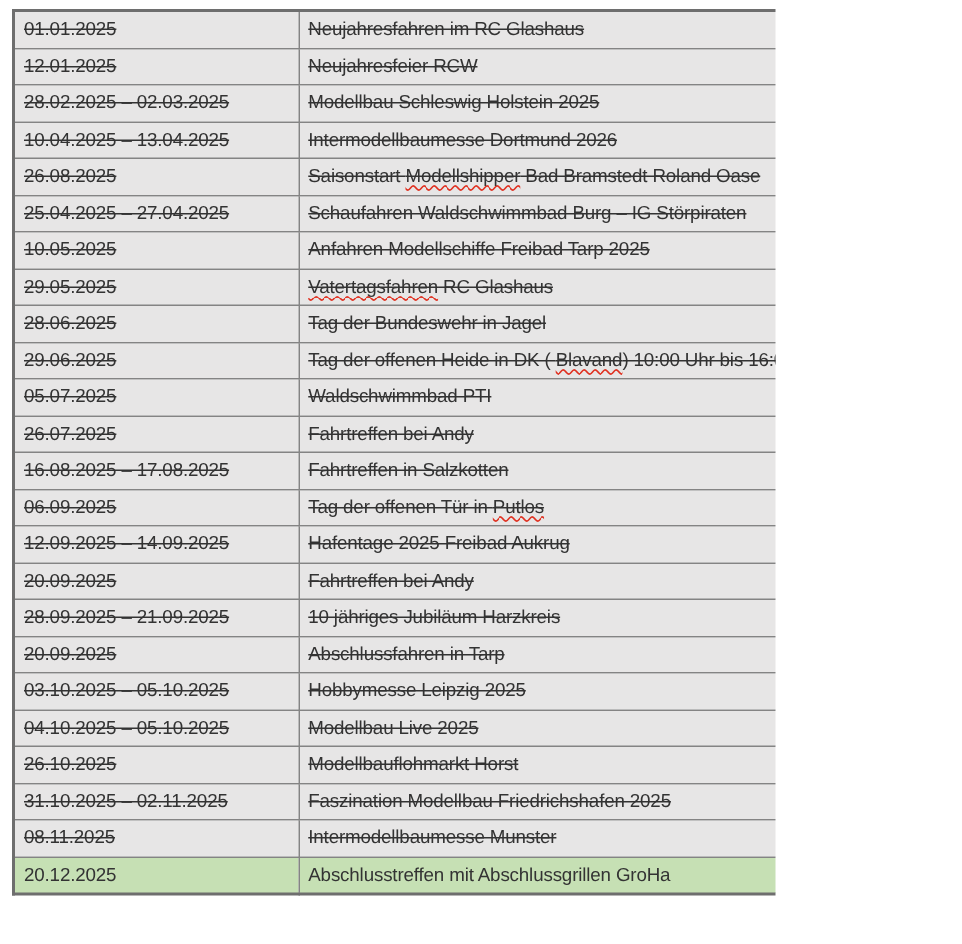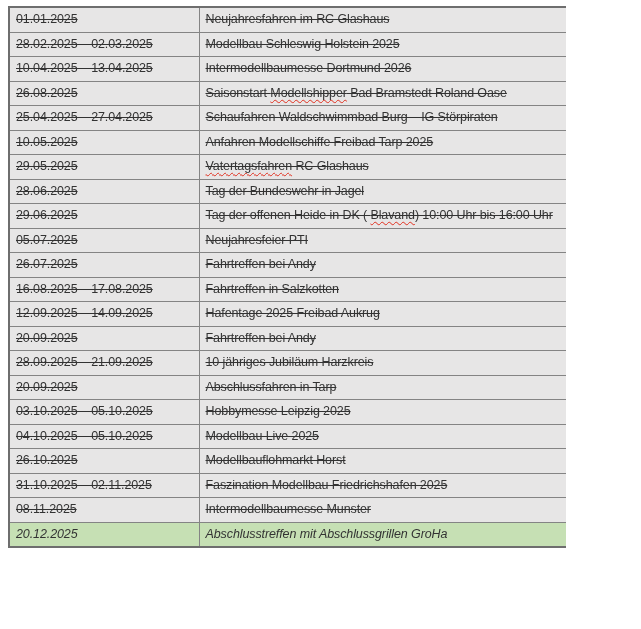--- a/index.html
+++ b/index.html
@@ -12,21 +12,21 @@
     --page-bg: #ffffff;
   }
   * { box-sizing: border-box; }
   html, body { margin: 0; padding: 0; }
   body {
     background: var(--page-bg);
     font-family: "Liberation Sans", sans-serif;
   }
   .page {
     position: relative;
-    width: 566px;
+    width: 517px;
     height: 629px;
     background: var(--page-bg);
     overflow: hidden;
   }
   table.events {
     position: absolute;
     left: 8px;
     top: 6px;
     width: 625px;
     border-collapse: collapse;
@@ -47,21 +47,20 @@
     vertical-align: middle;
     white-space: nowrap;
     overflow: hidden;
   }
   tr.struck td {
     text-decoration-line: line-through;
     text-decoration-thickness: 1px;
   }
   tr.highlight td {
     background: var(--highlight-bg);
-    font-style: italic;
   }
   span.misspelled {
     text-decoration-line: underline;
     text-decoration-style: wavy;
     text-decoration-color: var(--spell);
     text-decoration-thickness: 1px;
     text-underline-offset: 2px;
     text-decoration-skip-ink: none;
   }
 </style>
@@ -71,20 +70,24 @@
 <div class="page">
   <table class="events">
     <colgroup>
       <col class="col-date">
       <col class="col-event">
     </colgroup>
     <tbody>
         <tr class="struck">
           <td>01.01.2025</td>
           <td>Neujahresfahren im RC Glashaus</td>
+        </tr>
+        <tr class="struck">
+          <td>12.01.2025</td>
+          <td>Neujahresfeier RCW</td>
         </tr>
         <tr class="struck">
           <td>28.02.2025 – 02.03.2025</td>
           <td>Modellbau Schleswig Holstein 2025</td>
         </tr>
         <tr class="struck">
           <td>10.04.2025 – 13.04.2025</td>
           <td>Intermodellbaumesse Dortmund 2026</td>
         </tr>
         <tr class="struck">
@@ -106,29 +109,33 @@
         <tr class="struck">
           <td>28.06.2025</td>
           <td>Tag der Bundeswehr in Jagel</td>
         </tr>
         <tr class="struck">
           <td>29.06.2025</td>
           <td>Tag der offenen Heide in DK ( <span class="misspelled">Blavand</span>) 10:00 Uhr bis 16:00 Uhr</td>
         </tr>
         <tr class="struck">
           <td>05.07.2025</td>
-          <td>Neujahresfeier PTI</td>
+          <td>Waldschwimmbad PTI</td>
         </tr>
         <tr class="struck">
           <td>26.07.2025</td>
           <td>Fahrtreffen bei Andy</td>
         </tr>
         <tr class="struck">
           <td>16.08.2025 – 17.08.2025</td>
           <td>Fahrtreffen in Salzkotten</td>
+        </tr>
+        <tr class="struck">
+          <td>06.09.2025</td>
+          <td>Tag der offenen Tür in <span class="misspelled">Putlos</span></td>
         </tr>
         <tr class="struck">
           <td>12.09.2025 – 14.09.2025</td>
           <td>Hafentage 2025 Freibad Aukrug</td>
         </tr>
         <tr class="struck">
           <td>20.09.2025</td>
           <td>Fahrtreffen bei Andy</td>
         </tr>
         <tr class="struck">

